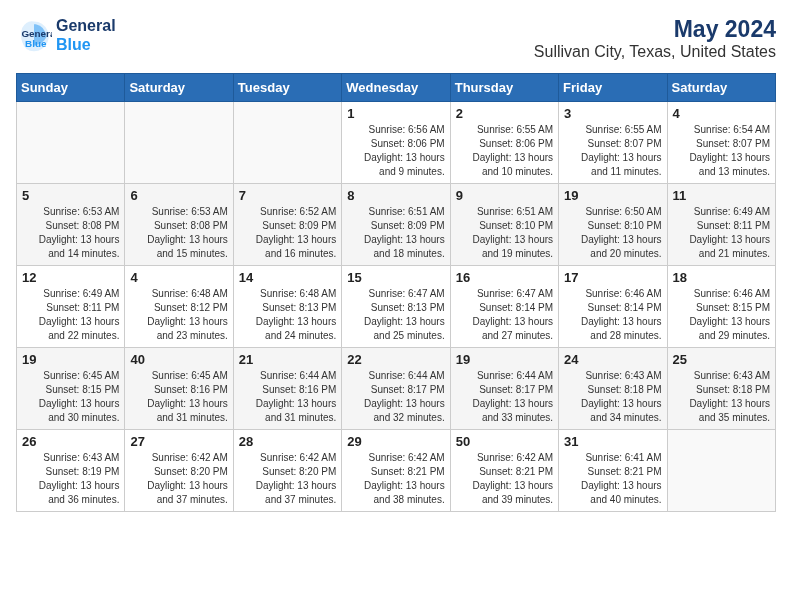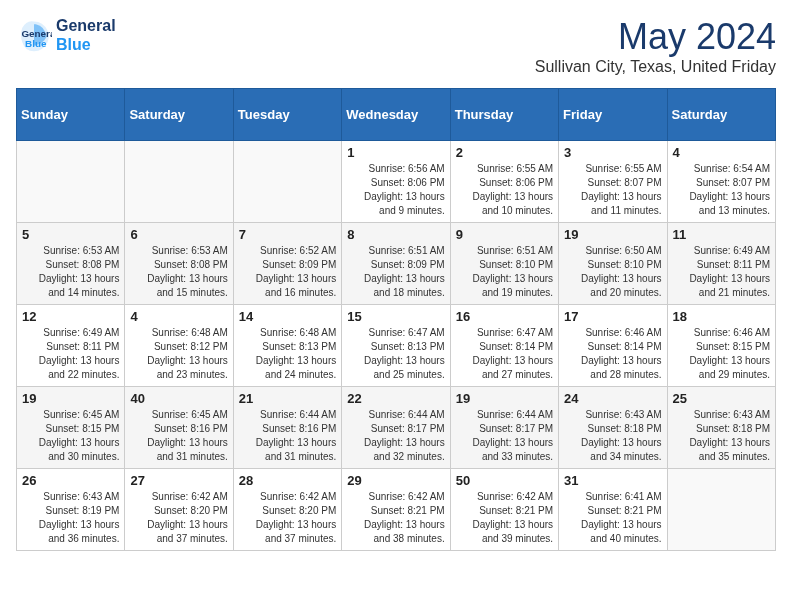--- a/index.html
+++ b/index.html
@@ -22,37 +22,37 @@
       gap: 4px;
     }
     .logo-icon {
       width: 36px;
       height: 36px;
     }
     .title-area {
       text-align: right;
     }
     .month-title {
-      font-size: 36px;
-      font-weight: normal;
+      font-size: 23px;
+      font-weight: bold;
       color: #1a3a6b;
     }
     .location-title {
       font-size: 16px;
       color: #333;
     }
     table {
       width: 100%;
       border-collapse: collapse;
       table-layout: fixed;
     }
     thead th {
       background-color: #2a6db5;
       color: #fff;
-      padding: 18px 4px;
+      padding: 6px 4px;
       font-size: 13px;
       font-weight: bold;
       border: 1px solid #1e5a9a;
       text-align: left;
     }
     tbody td {
       border: 1px solid #ccc;
       vertical-align: top;
       padding: 4px 5px;
       font-size: 10.5px;
@@ -93,21 +93,21 @@
       <text x="6" y="22" font-size="11" font-weight="bold" fill="#1a3a6b">General</text>
       <text x="10" y="33" font-size="11" font-weight="bold" fill="#2196F3">Blue</text>
     </svg>
     <div style="line-height:1.2">
       <div style="font-size:16px;font-weight:bold;color:#1a3a6b;">General</div>
       <div style="font-size:16px;font-weight:bold;color:#2196F3;">Blue</div>
     </div>
   </div>
   <div class="title-area">
     <div class="month-title">May 2024</div>
-    <div class="location-title">Sullivan City, Texas, United Friday</div>
+    <div class="location-title">Sullivan City, Texas, United States</div>
   </div>
 </div>
 
 <table>
   <thead>
     <tr>
     <th>Sunday</th>
         <th>Saturday</th>
         <th>Tuesday</th>
         <th>Wednesday</th>

